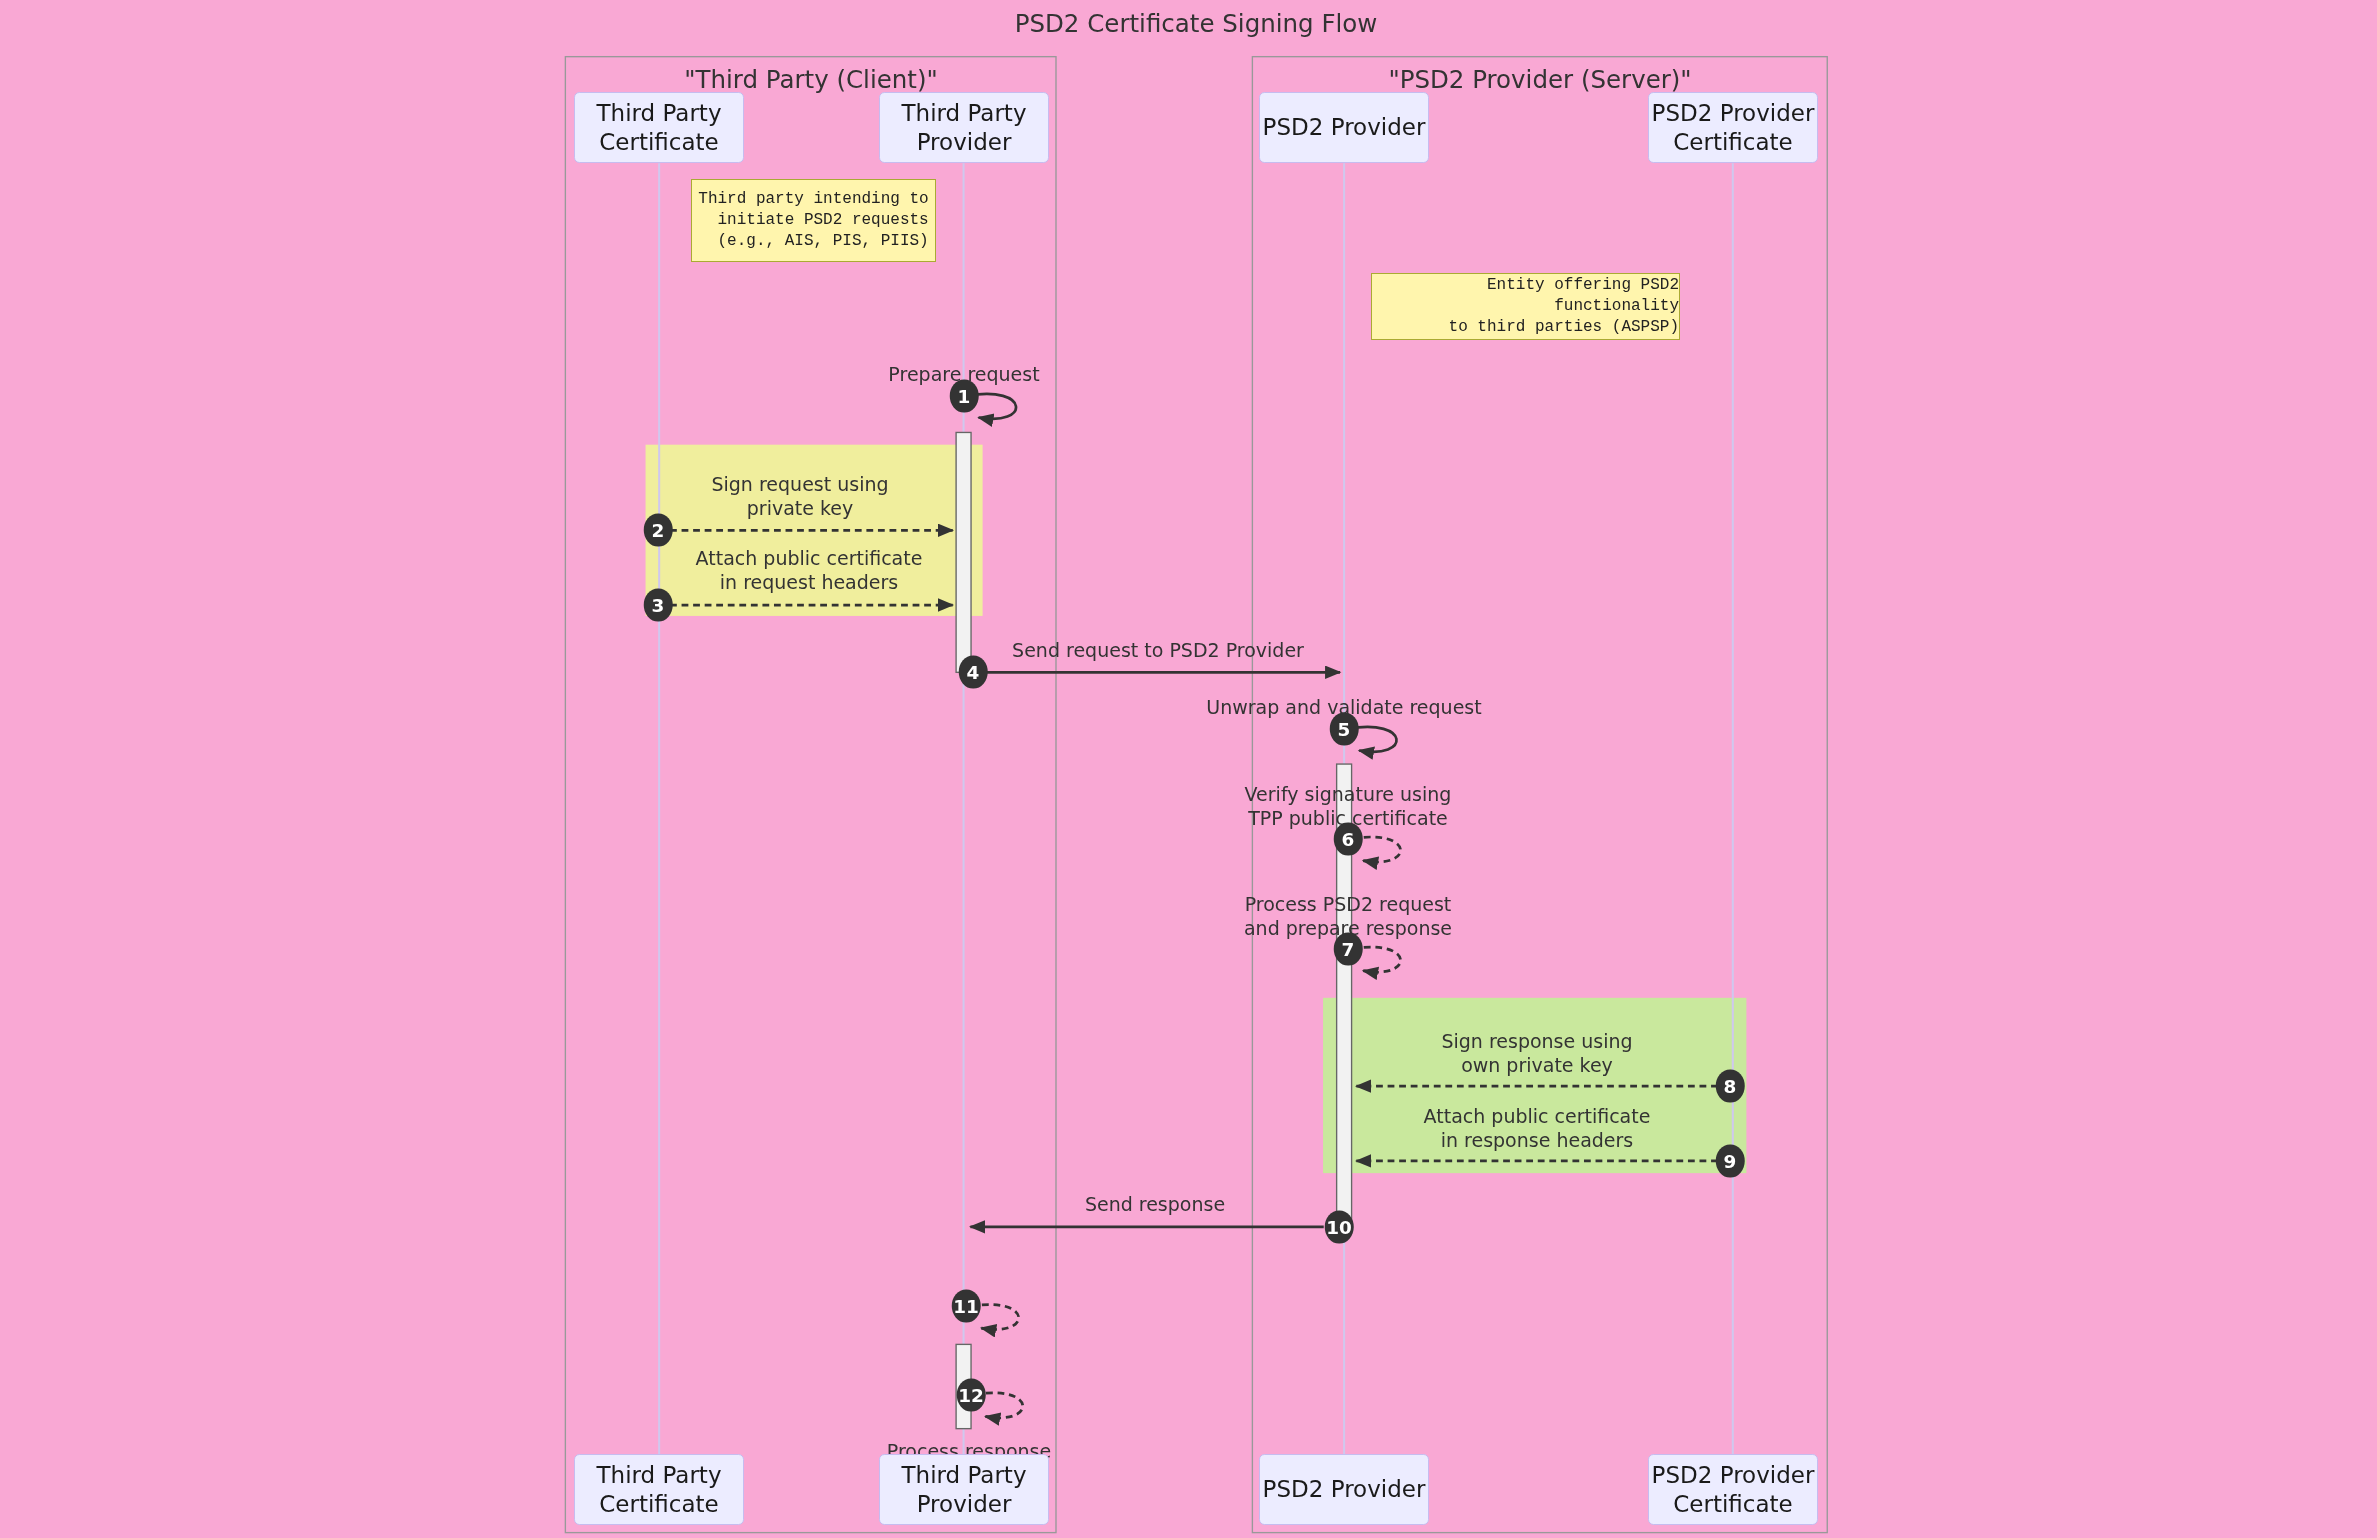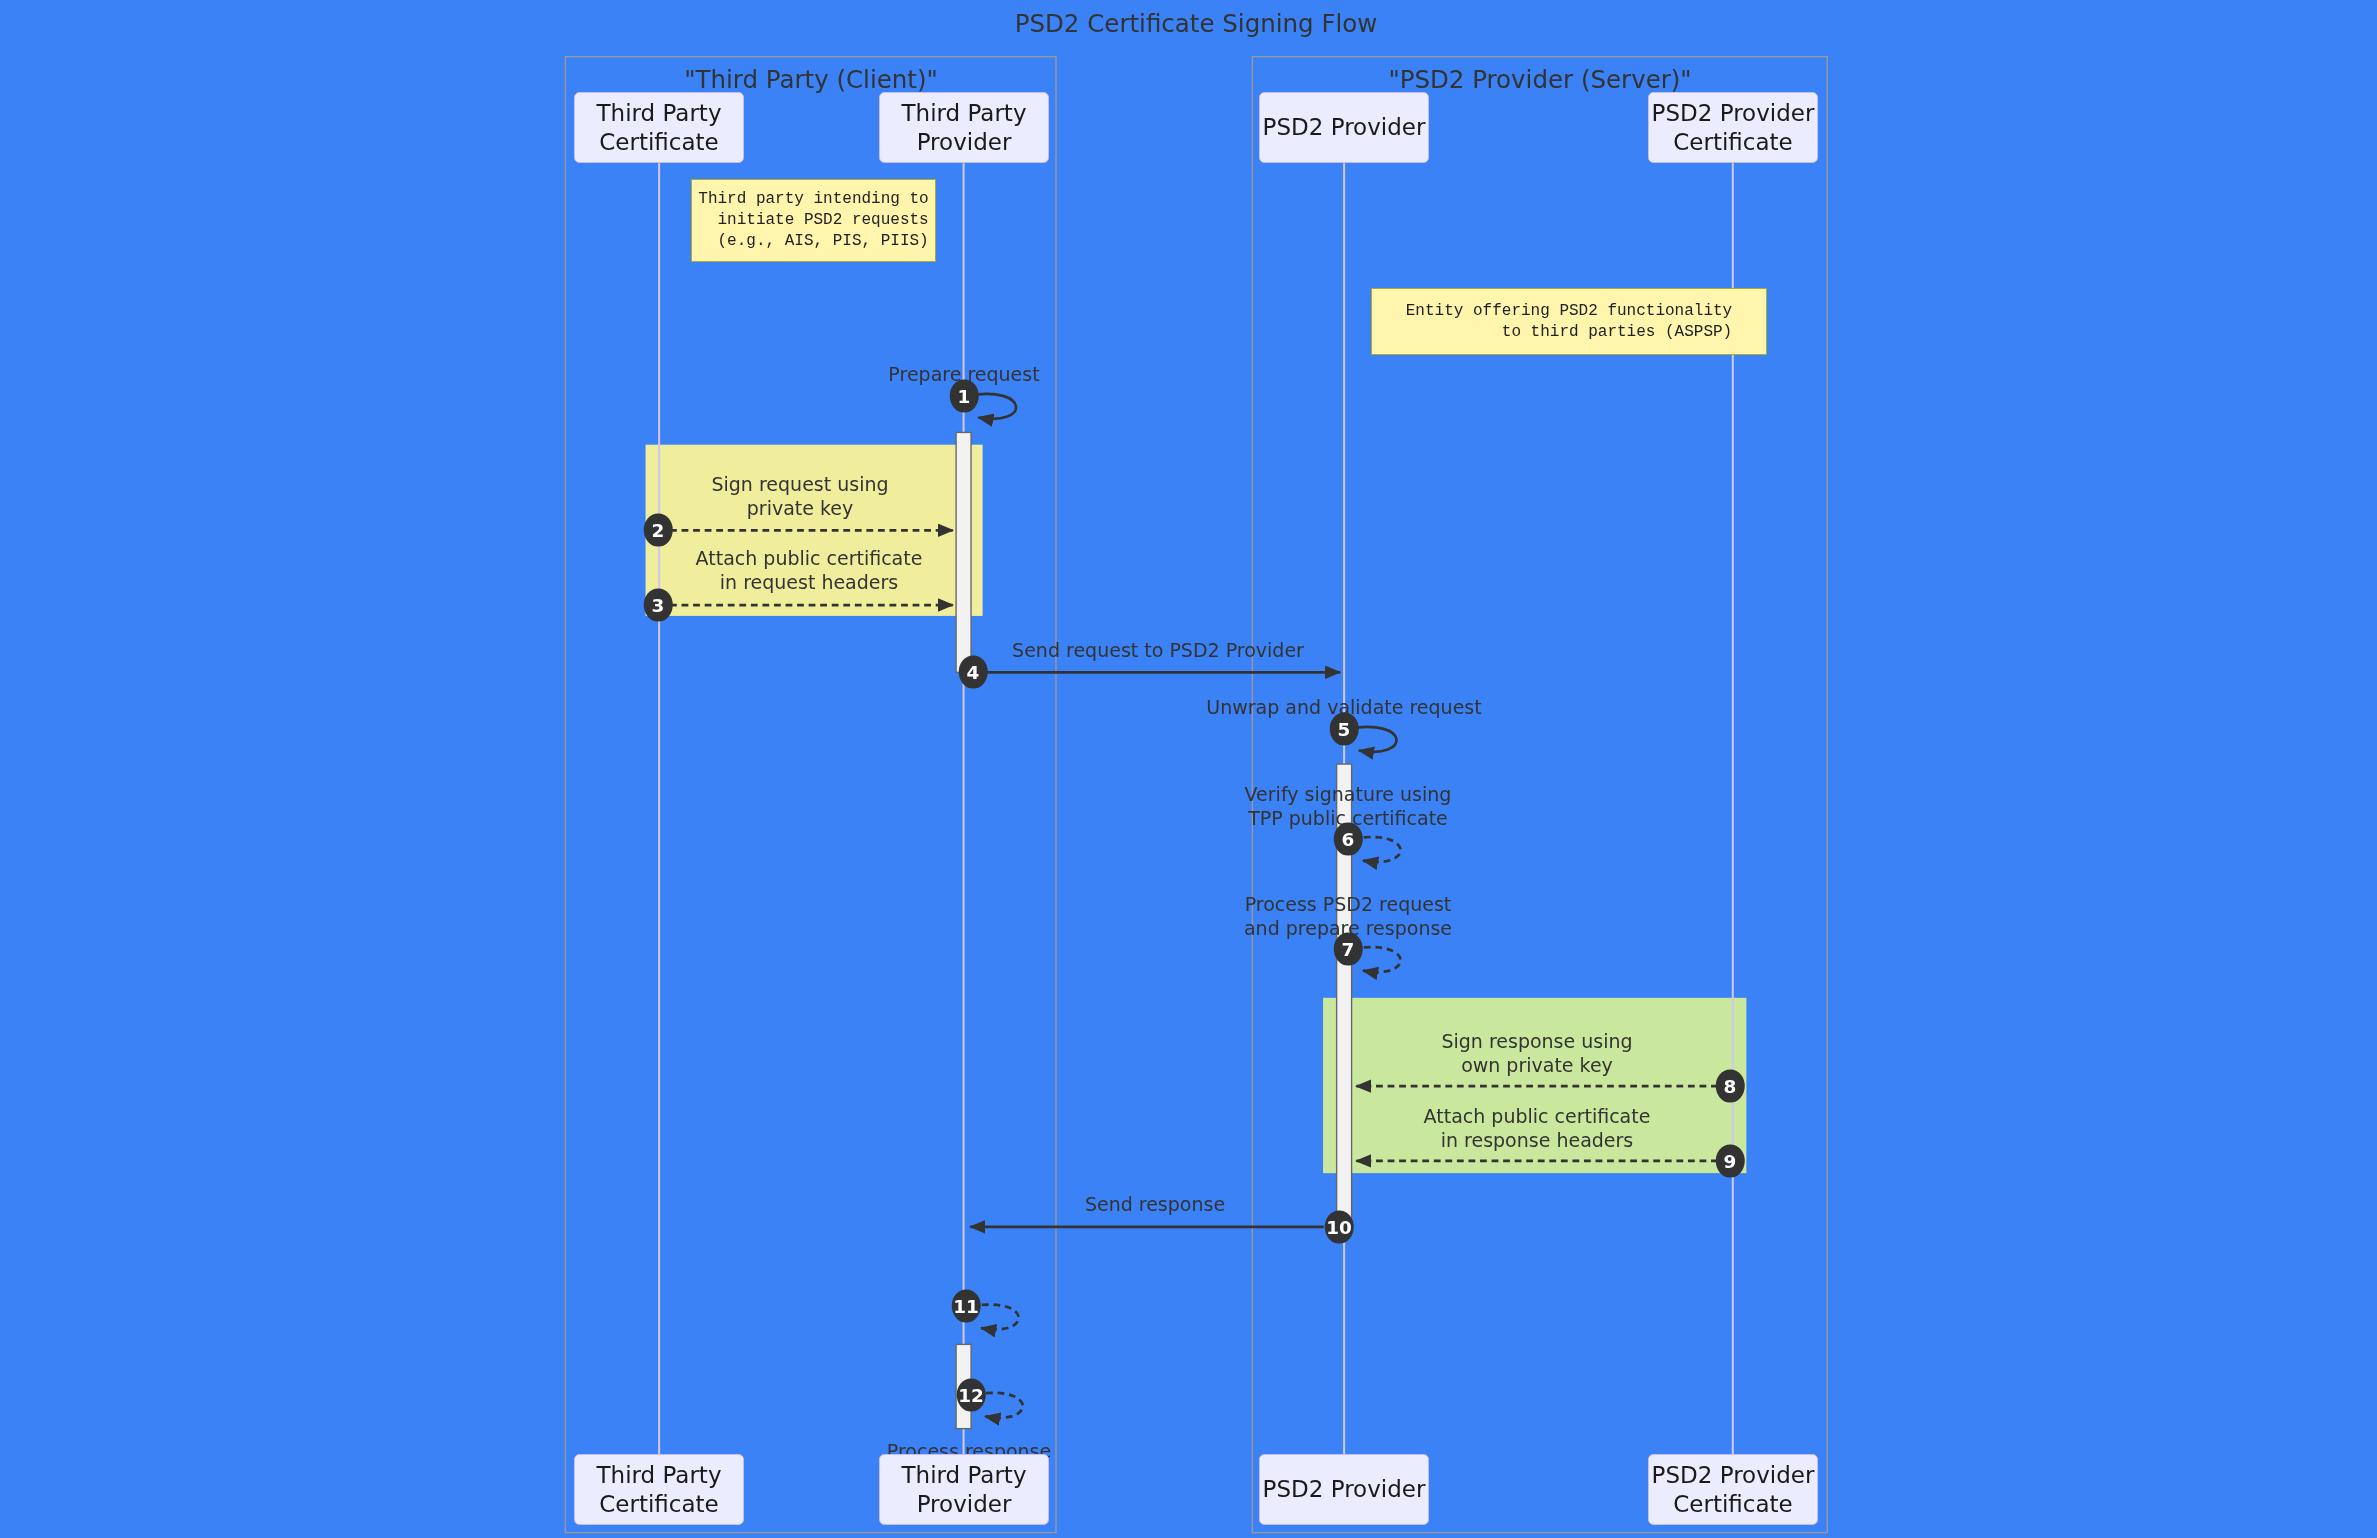--- a/index.html
+++ b/index.html
@@ -1,19 +1,19 @@
 <!DOCTYPE html>
 <html style="font-size:11px"><head>
 <meta charset="utf-8">
 <style>
   html,body{margin:0;padding:0;background:#ffffff;}
   .stage{
     position:relative;
     width:2377px;height:1539px;
-    background:#3b82f6;
+    background:#f9a8d4;
     font-family:"DejaVu Sans","Liberation Sans",sans-serif;
     color:#333333;
     overflow:hidden;
   }
   .abs{position:absolute;}
   .cc{transform:translate(-50%,-50%);}
   .cb{transform:translate(-50%,-100%);}
   .diagram-title{
     font-size:24.5px;color:#333;white-space:nowrap;
   }
@@ -122,21 +122,21 @@
 Certificate</div>
   <div class="abs participant lbl" style="left:879px;top:1454px;">Third Party
 Provider</div>
   <div class="abs participant lbl" style="left:1259px;top:1454px;">PSD2 Provider</div>
   <div class="abs participant lbl" style="left:1648px;top:1454px;">PSD2 Provider
 Certificate</div>
 
   <div class="abs note lbl" style="left:691px;top:179px;width:245px;height:83px;">Third party intending to
 initiate PSD2 requests
 (e.g., AIS, PIS, PIIS)</div>
-  <div class="abs note lbl" style="left:1371px;top:288px;width:396px;height:67px;">Entity offering PSD2 functionality
+  <div class="abs note lbl" style="left:1371px;top:273px;width:309px;height:67px;">Entity offering PSD2 functionality
 to third parties (ASPSP)</div>
 
   <div class="abs cb msg-label" style="left:964px;top:387px;">Prepare request</div>
   <div class="abs cb msg-label" style="left:800px;top:521px;">Sign request using
 private key</div>
   <div class="abs cb msg-label" style="left:809px;top:595px;">Attach public certificate
 in request headers</div>
   <div class="abs cb msg-label" style="left:1158px;top:663px;">Send request to PSD2 Provider</div>
   <div class="abs cb msg-label" style="left:1344px;top:720px;">Unwrap and validate request</div>
   <div class="abs cb msg-label" style="left:1348px;top:831px;">Verify signature using

